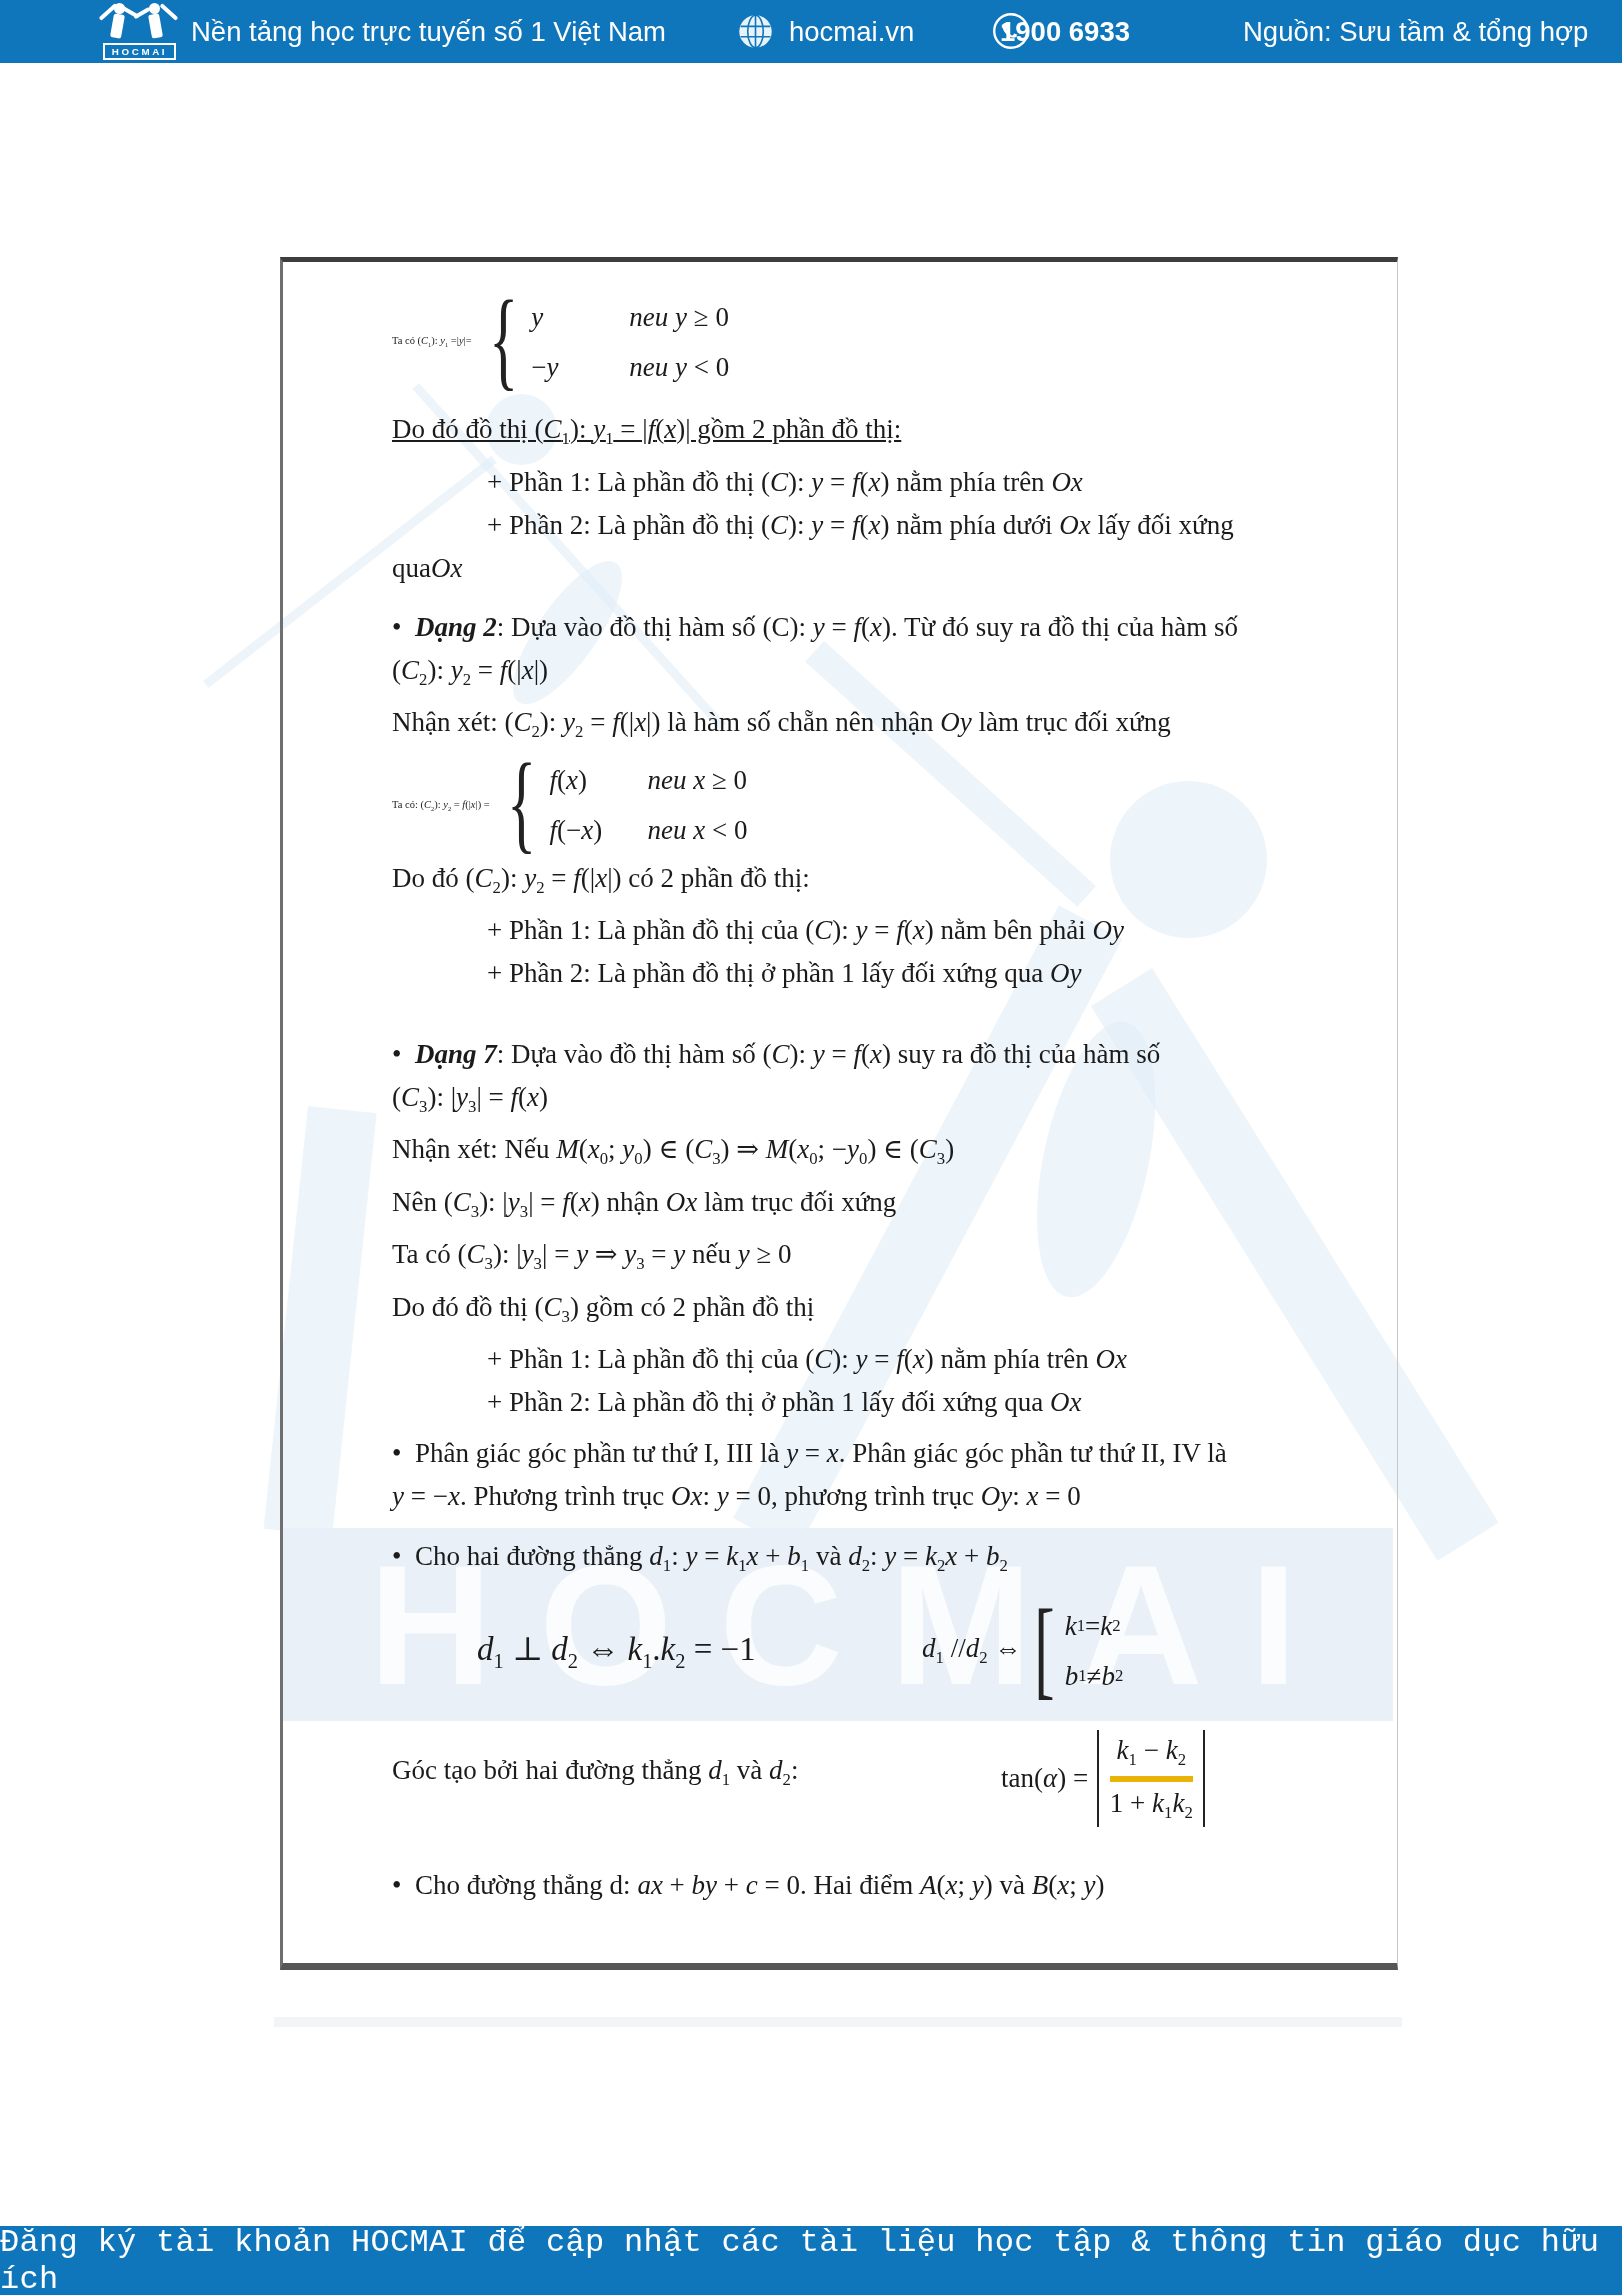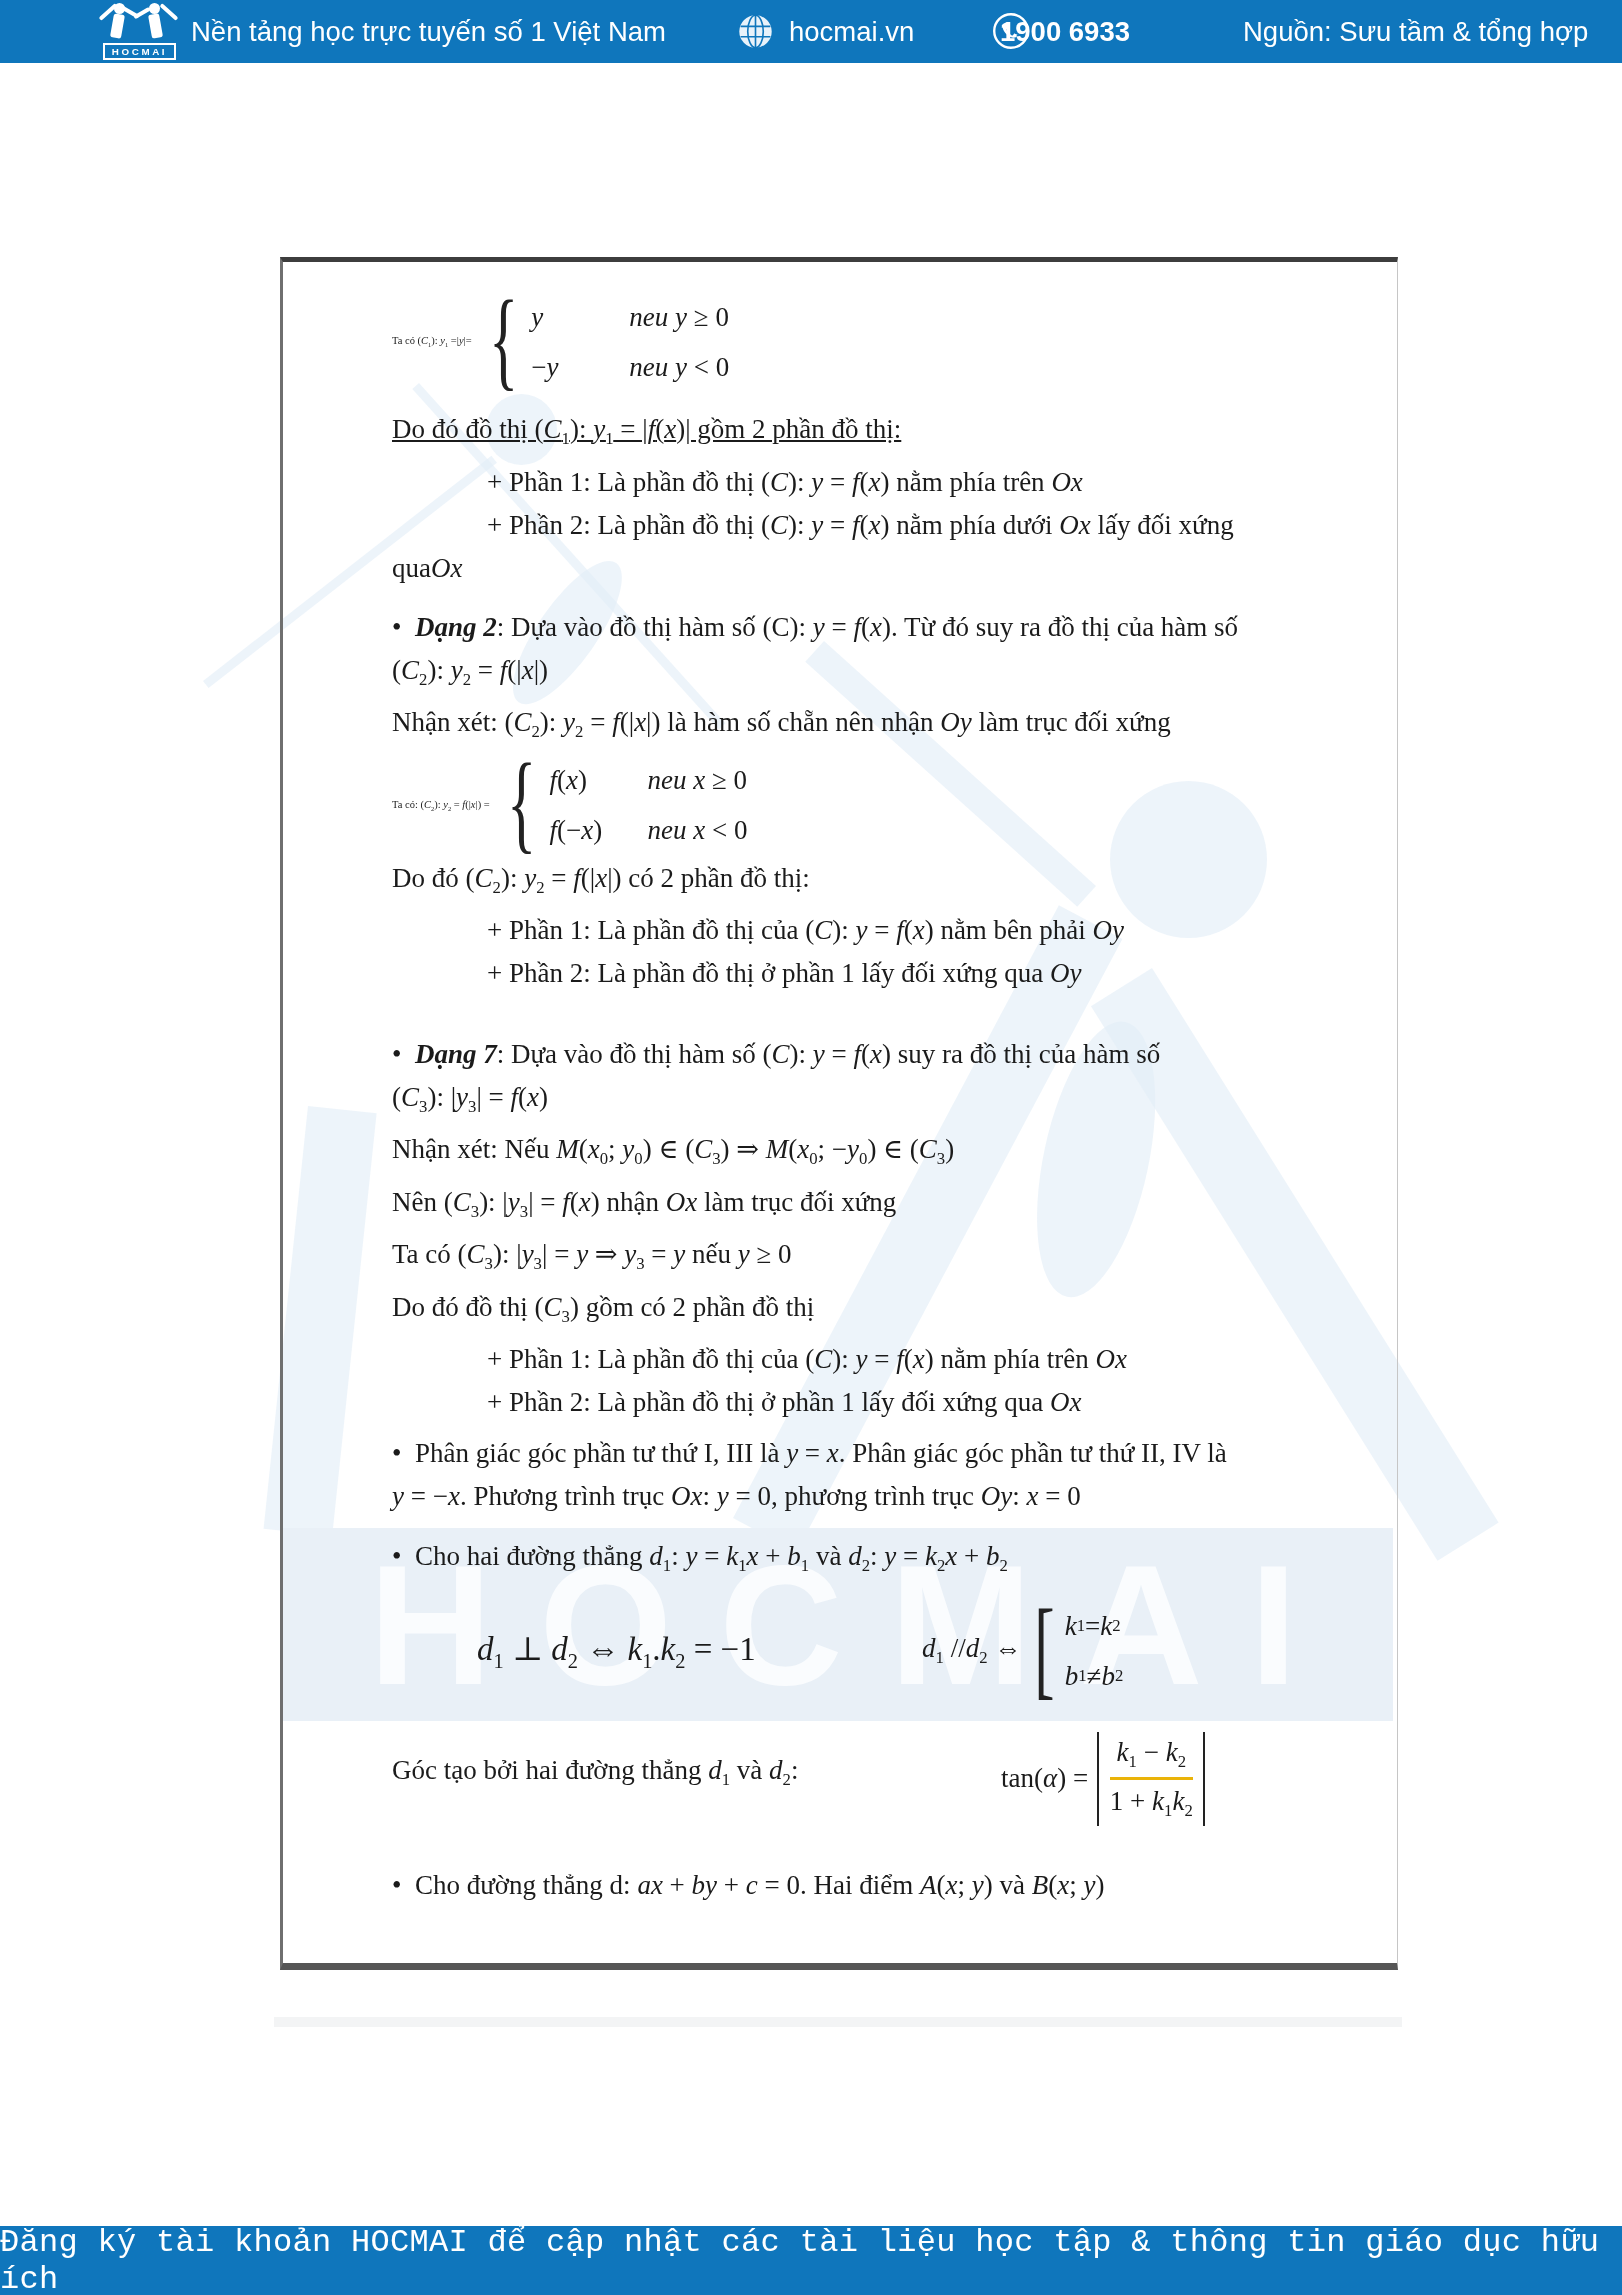--- a/index.html
+++ b/index.html
@@ -57,21 +57,21 @@
 
   .duo{position:relative;height:111px;}
   .perp{position:absolute;left:85px;top:34px;font-size:33px;white-space:nowrap;}
   .parblk{position:absolute;left:530px;top:0;display:flex;align-items:center;height:111px;font-size:27px;white-space:nowrap;}
 
   .tanrow{position:relative;height:124px;}
   .tlabel{position:absolute;left:0;top:38px;font-size:27px;white-space:nowrap;}
   .texpr{position:absolute;left:609px;top:0;height:124px;display:flex;align-items:center;font-size:27px;}
   .absfrac{display:inline-flex;flex-direction:column;align-items:center;border-left:2px solid #222;
            border-right:2px solid #222;padding:3.9px 10.5px;margin-left:9.2px;}
-  .absfrac .num{border-bottom:3px solid #eab308;padding:0 6.5px 5.2px;line-height:1.2;}
+  .absfrac .num{border-bottom:6px solid #eab308;padding:0 6.5px 5.2px;line-height:1.2;}
   .absfrac .den{padding-top:5.2px;line-height:1.2;}
 
   .separator{position:absolute;left:274px;top:2017px;width:1128px;height:9.8px;background:#f3f4f5;z-index:1;}
 </style>
 </head>
 <body>
 
 <div class="page">
 
   <div class="wm" style="left:203px;top:681px;width:366px;height:8.5px;transform:rotate(-38deg);"></div>

